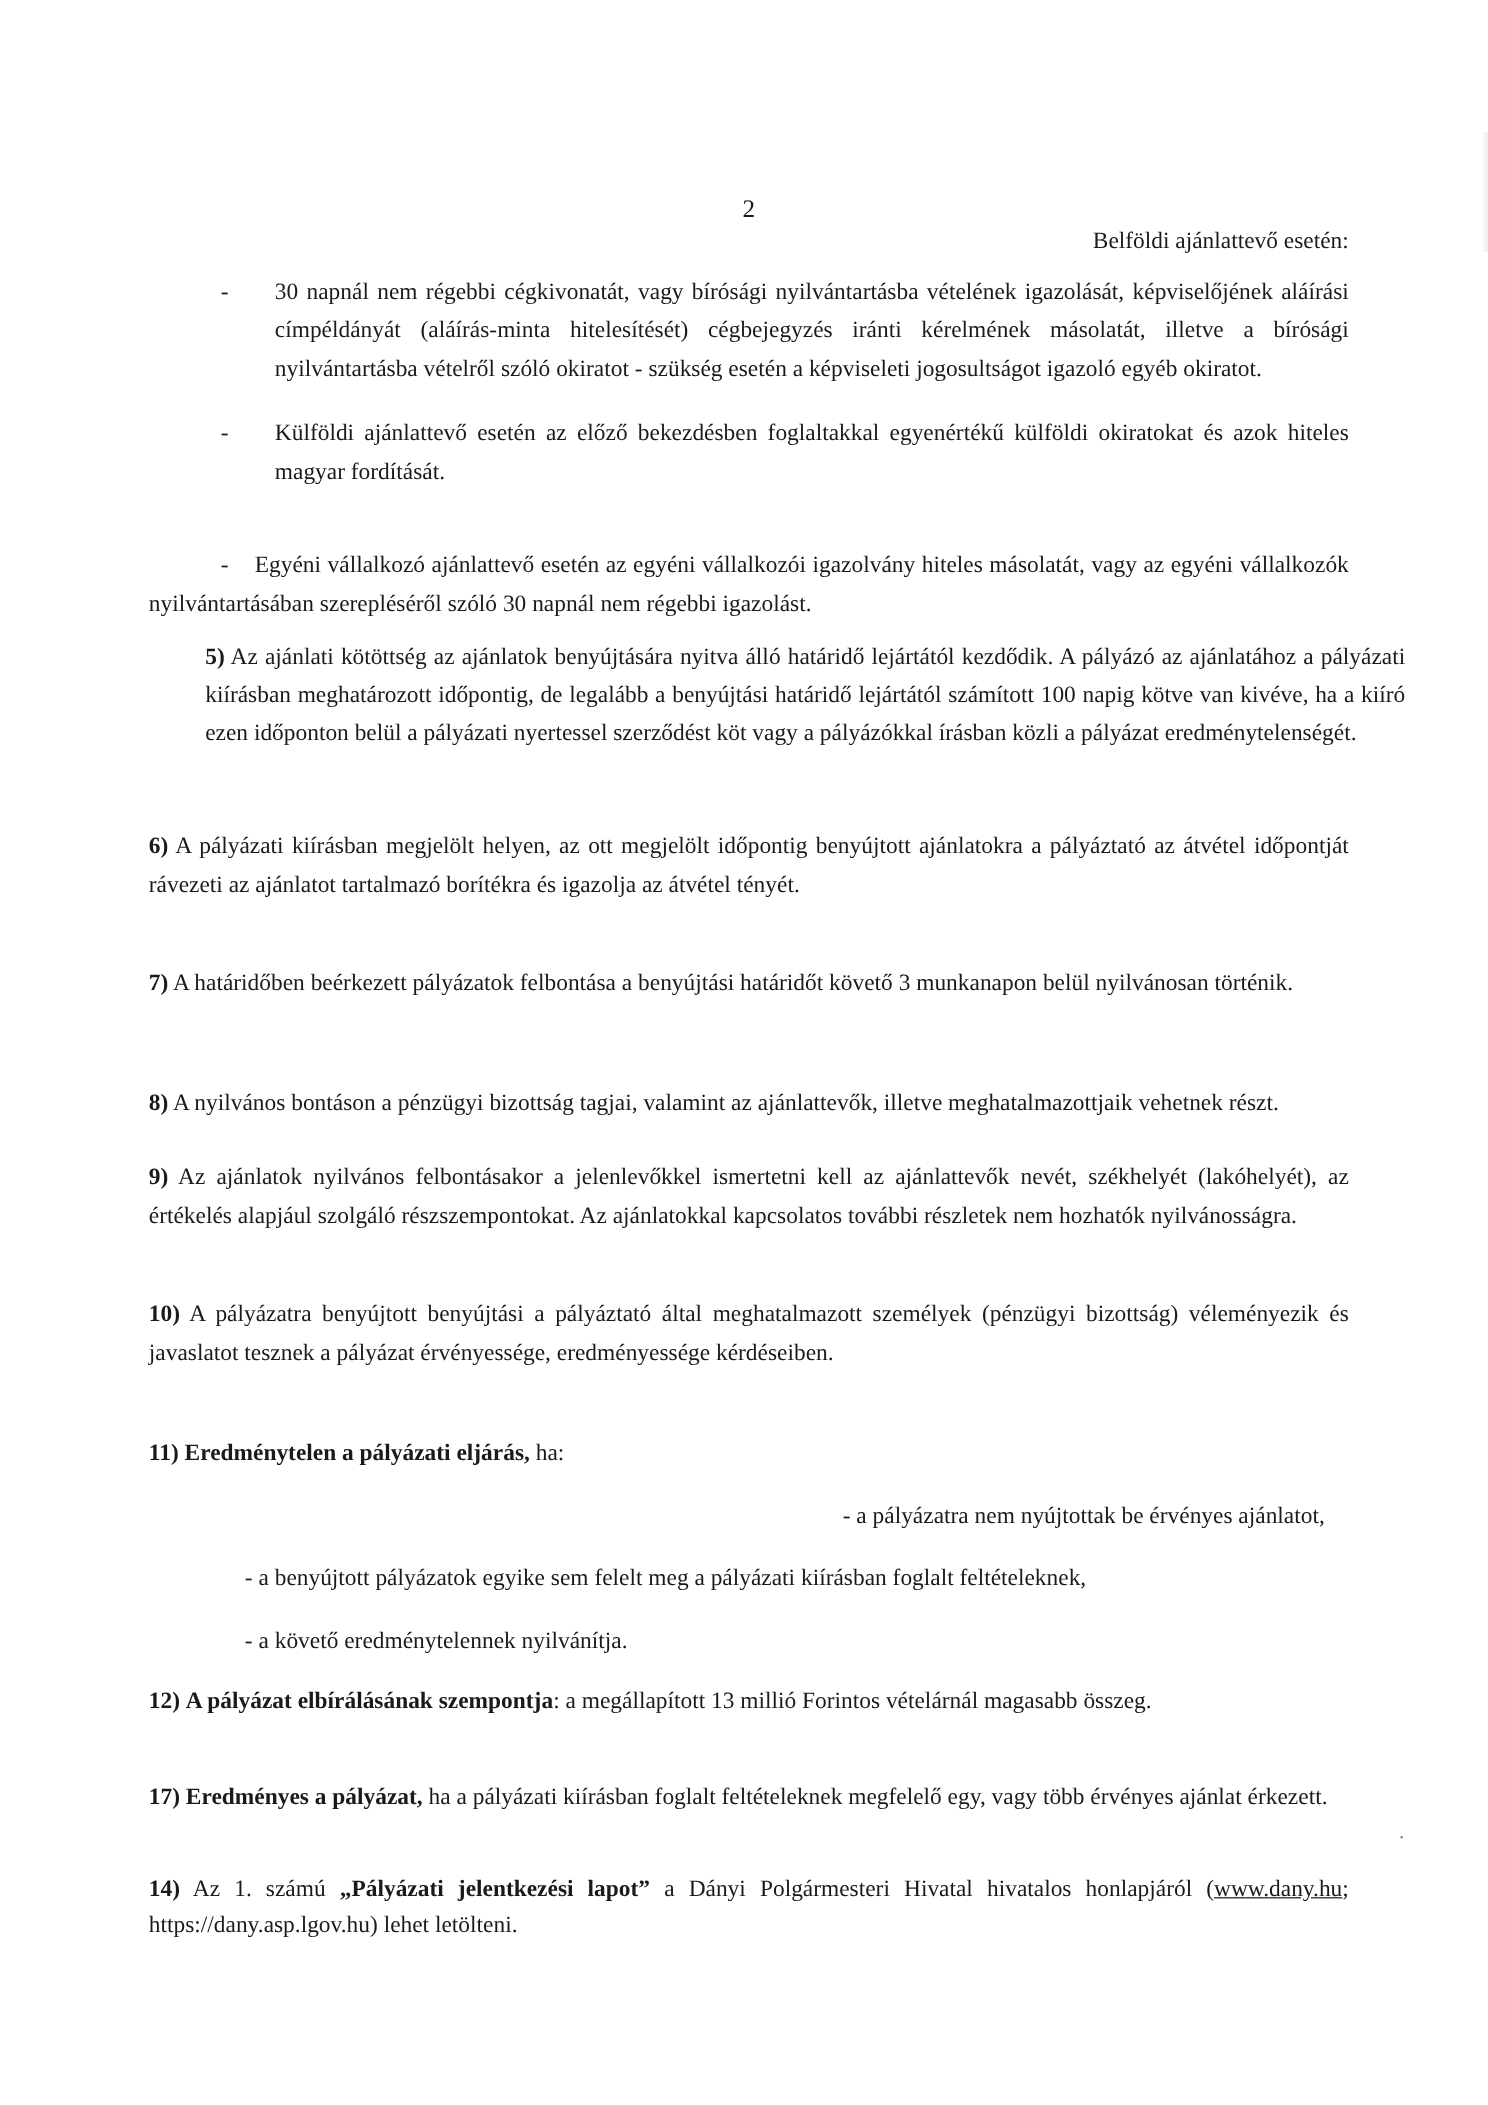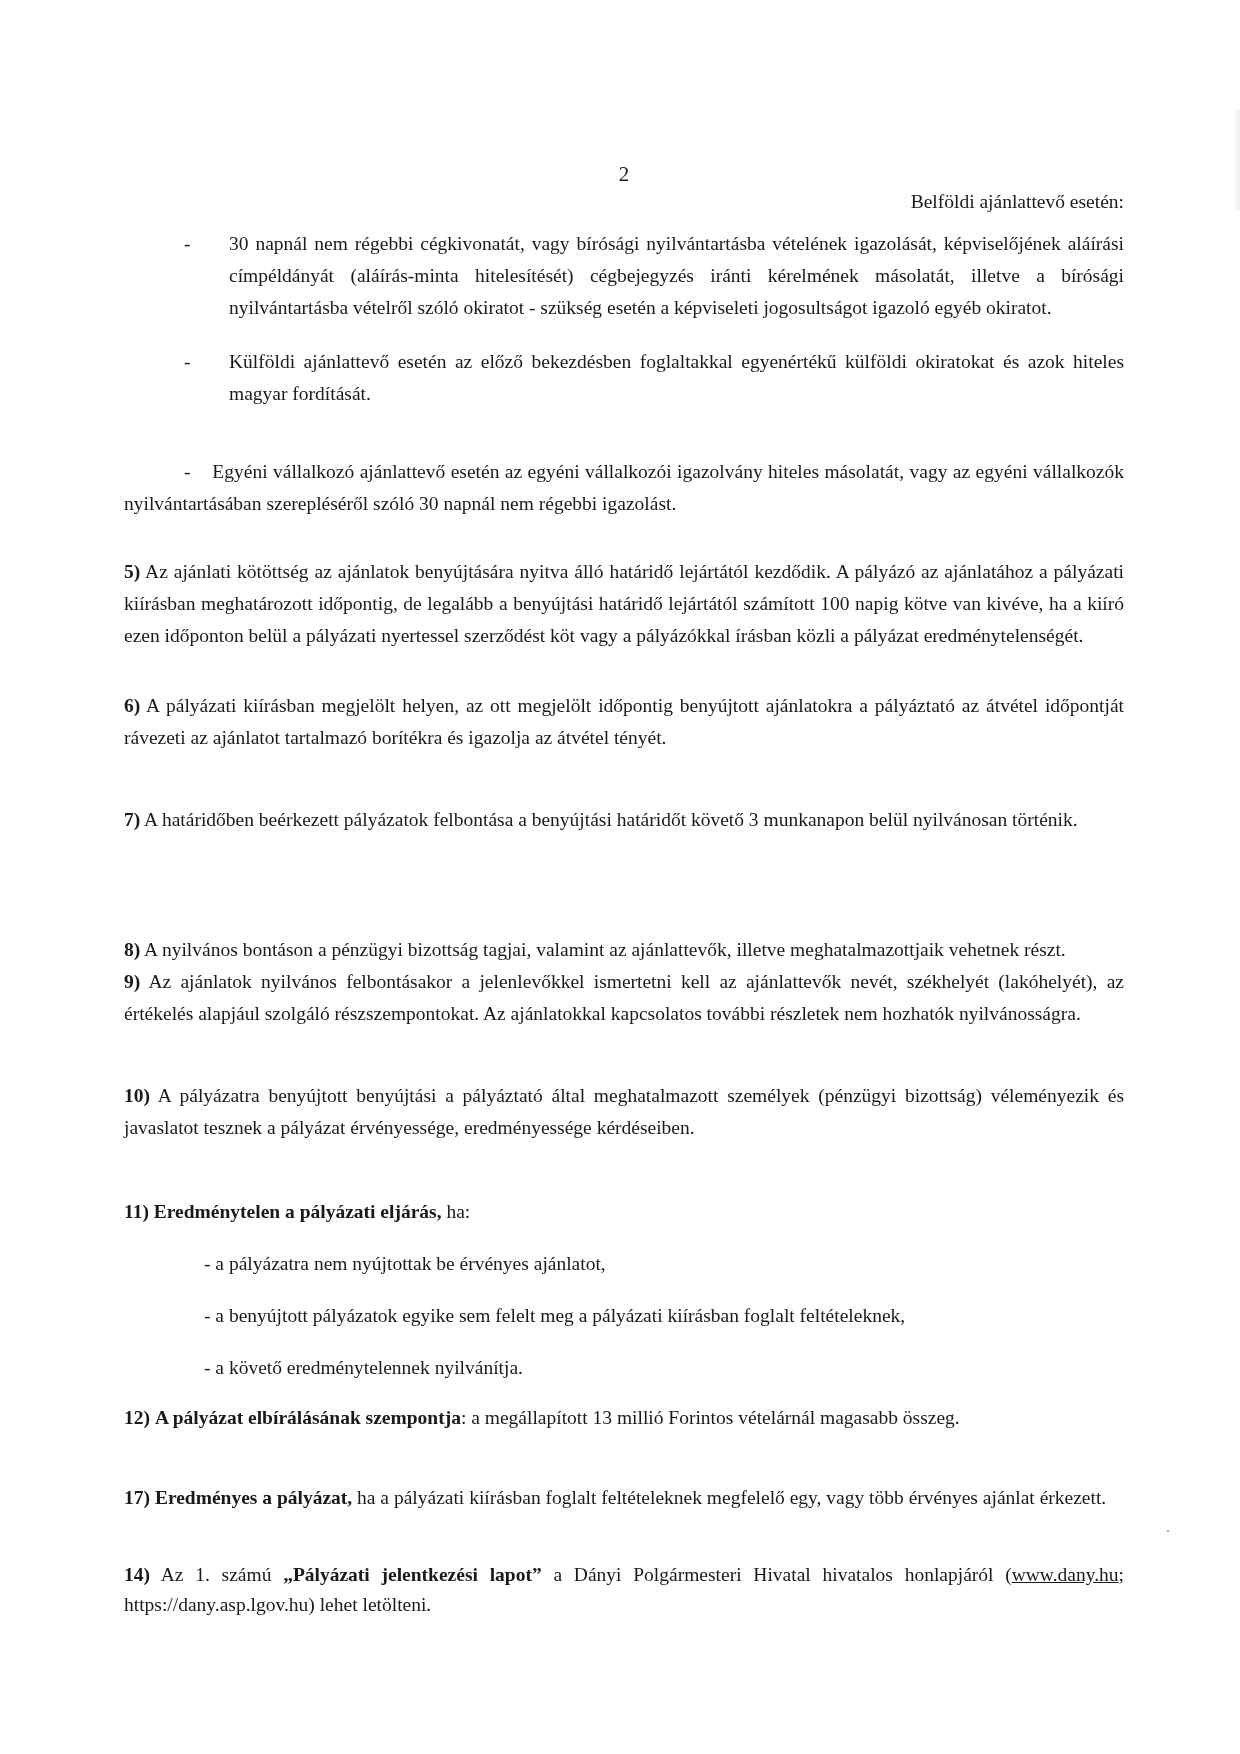--- a/index.html
+++ b/index.html
@@ -104,56 +104,56 @@
     <div class="dash-item" style="margin-top:22px;">
       <span class="dash">-</span>
       <span>Külföldi ajánlattevő esetén az előző bekezdésben foglaltakkal egyenértékű külföldi okiratokat és azok hiteles magyar fordítását.</span>
     </div>
   </div>
 
   <p class="block justify" style="top:456px; text-indent:60px;">
     <span>-</span>&nbsp;&nbsp;&nbsp;&nbsp;<span>Egyéni vállalkozó ajánlattevő esetén az egyéni vállalkozói igazolvány hiteles másolatát, vagy az egyéni vállalkozók nyilvántartásában szerepléséről szóló 30 napnál nem régebbi igazolást.</span>
   </p>
 
-  <p class="block justify" style="top:556px;">
+  <p class="block justify" style="top:532px;margin-left:47px;">
     <span class="num">5)</span>
     <span>Az ajánlati kötöttség az ajánlatok benyújtására nyitva álló határidő lejártától kezdődik. A pályázó az ajánlatához a pályázati kiírásban meghatározott időpontig, de legalább a benyújtási határidő lejártától számított 100 napig kötve van kivéve, ha a kiíró ezen időponton belül a pályázati nyertessel szerződést köt vagy a pályázókkal írásban közli a pályázat eredménytelenségét.</span>
   </p>
 
   <p class="block justify" style="top:690px;">
     <span class="num">6)</span>
     <span>A pályázati kiírásban megjelölt helyen, az ott megjelölt időpontig benyújtott ajánlatokra a pályáztató az átvétel időpontját rávezeti az ajánlatot tartalmazó borítékra és igazolja az átvétel tényét.</span>
   </p>
 
   <p class="block justify" style="top:804px;">
     <span class="num">7)</span>
     <span>A határidőben beérkezett pályázatok felbontása a benyújtási határidőt követő 3 munkanapon belül nyilvánosan történik.</span>
   </p>
 
-  <p class="block justify" style="top:934px;">
+  <p class="block justify" style="top:904px;">
     <span class="num">8)</span>
     <span>A nyilvános bontáson a pénzügyi bizottság tagjai, valamint az ajánlattevők, illetve meghatalmazottjaik vehetnek részt.</span>
   </p>
 
   <p class="block justify" style="top:966px;">
     <span class="num">9)</span>
     <span>Az ajánlatok nyilvános felbontásakor a jelenlevőkkel ismertetni kell az ajánlattevők nevét, székhelyét (lakóhelyét), az értékelés alapjául szolgáló részszempontokat. Az ajánlatokkal kapcsolatos további részletek nem hozhatók nyilvánosságra.</span>
   </p>
 
   <p class="block justify" style="top:1080px;">
     <span class="num">10)</span>
     <span>A pályázatra benyújtott benyújtási a pályáztató által meghatalmazott személyek (pénzügyi bizottság) véleményezik és javaslatot tesznek a pályázat érvényessége, eredményessége kérdéseiben.</span>
   </p>
 
   <p class="block" style="top:1196px;">
     <span class="num">11)</span>
     <span class="bold">Eredménytelen a pályázati eljárás,</span><span> ha:</span>
   </p>
 
-  <p class="sub" style="top:1248px; margin:0;">- a pályázatra nem nyújtottak be érvényes ajánlatot,</p>
+  <p class="sub" style="top:1248px; margin:0;text-align:right;">- a pályázatra nem nyújtottak be érvényes ajánlatot,</p>
   <p class="sub" style="top:1300px; margin:0;">- a benyújtott pályázatok egyike sem felelt meg a pályázati kiírásban foglalt feltételeknek,</p>
   <p class="sub" style="top:1352px; margin:0;">- a követő eredménytelennek nyilvánítja.</p>
 
   <p class="block justify" style="top:1402px;">
     <span class="num">12)</span>
     <span class="bold">A pályázat elbírálásának szempontja</span><span>: a megállapított 13 millió Forintos vételárnál magasabb összeg.</span>
   </p>
 
   <p class="block justify" style="top:1482px;">
     <span class="num">17)</span>

